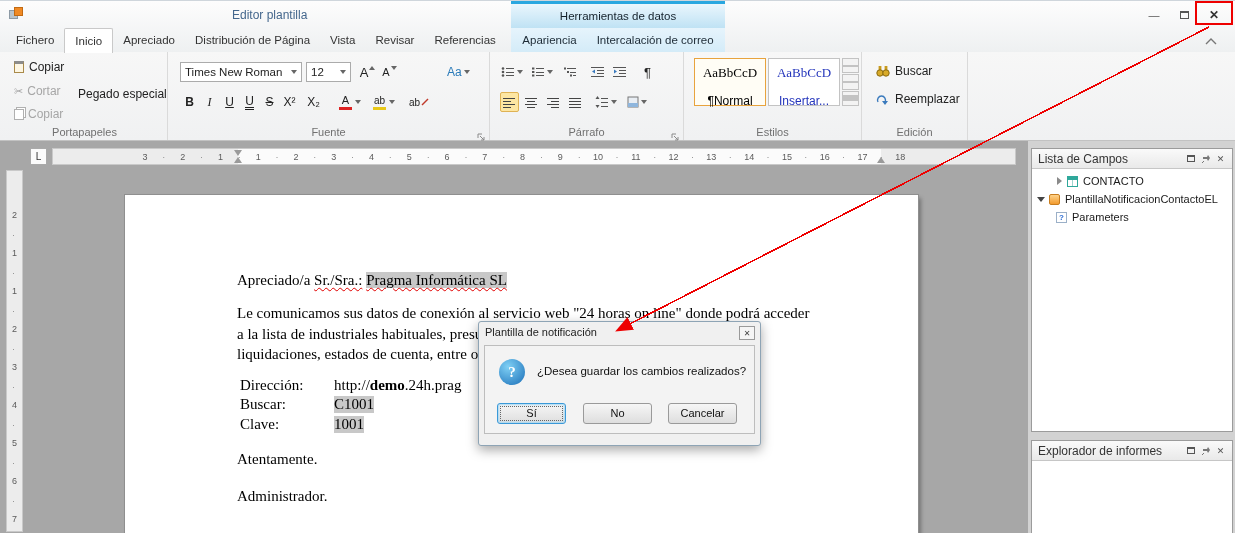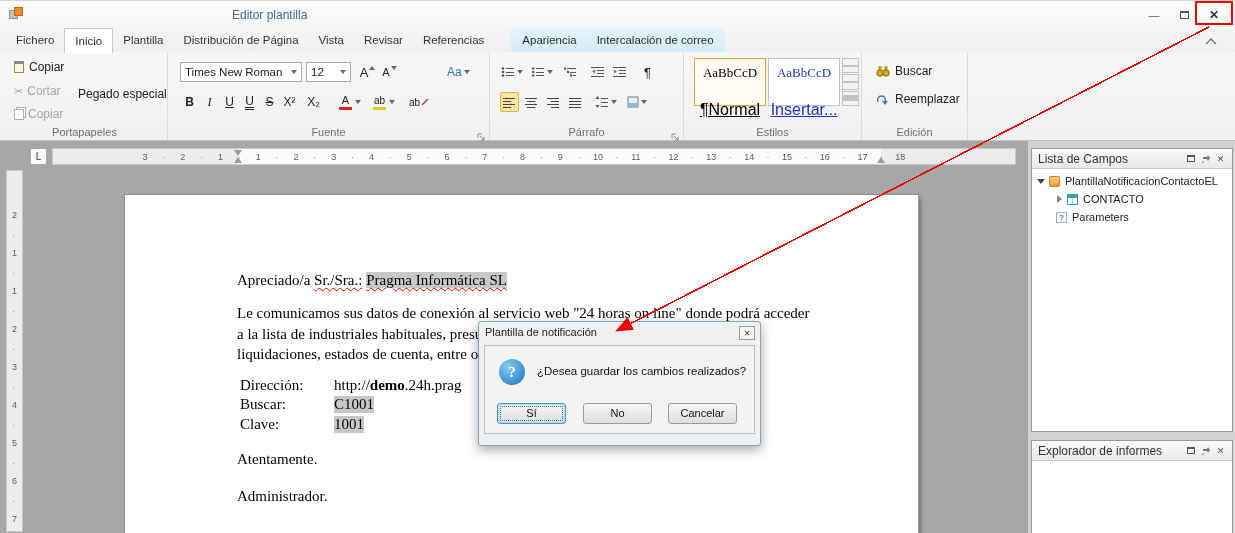--- a/index.html
+++ b/index.html
@@ -52,21 +52,21 @@
   .b-dunder { border-bottom:3px double #222; line-height:12px; height:15px; }
   .b-strike { text-decoration:line-through; }
   .color-bar { display:block; width:13px; height:3px; margin-top:1px; }
   .stack { display:inline-flex; flex-direction:column; align-items:center; justify-content:center; height:20px; }
   
   .style-box { position:absolute; width:72px; height:48px; background:#fff; border:1px solid #c3c3c3;
     text-align:center; padding-top:6px; }
   .style-box.sel { border:1px solid #e8a33d; background:#fffdf5; }
   .style-prev { font-family:"Liberation Serif",serif; font-size:13px; color:#000; }
   .style-prev.blue, .style-name.blue { color:#2233bb; }
-  .style-name { font-size:16px; margin-top:20px; color:#000;text-decoration:underline; }
+  .style-name { font-size:12px; margin-top:13px; color:#000; }
   .gal-arrows { position:absolute; left:842px; top:6px; width:17px; height:48px; display:flex; flex-direction:column; gap:1px; }
   .gal-arrows span { flex:1; background:#f3f3f3; border:1px solid #c3c3c3; display:flex; align-items:center; justify-content:center; }
   .tri-u { width:0; height:0; border-left:3px solid transparent; border-right:3px solid transparent; border-bottom:4px solid #666; }
   
   .canvas { position:absolute; left:0; top:141px; width:1028px; height:392px; background:#a7a7a7; }
   .tabsel { position:absolute; left:30px; top:7px; width:17px; height:17px; background:#fbfbfb;
     border:1px solid #a9a9a9; font-size:10px; color:#333; display:flex; align-items:center; justify-content:center; }
   .hruler { position:absolute; left:52px; top:7px; width:964px; height:17px; background:#ececec; border:1px solid #c9c9c9; }
   .hruler .textband { position:absolute; left:185px; top:0; width:643px; height:15px; background:#fbfbfb; }
   .hnums { position:absolute; left:73px; top:0; width:793px; height:15px; display:flex; }
@@ -134,37 +134,38 @@
 </style>
 </head>
 <body>
 
 <div class="header">
   <span class="app-icon">
       <span class="sq1"></span>
       <span class="sq2"></span>
     </span>
   <span class="win-title">Editor plantilla</span>
+  <div class="ctx-header">Herramientas de datos</div>
 
   <div class="win-controls">
     <span class="wbtn">
         <span>—</span>
       </span>
     <span class="wbtn">
         <span class="maxbox"></span>
       </span>
     <span class="wbtn close-btn">
         <span>✕</span>
       </span>
   </div>
 
   <div class="tabrow">
     <span class="tab">Fichero</span>
     <span class="tab active">Inicio</span>
-    <span class="tab">Plantilla</span>
+    <span class="tab">Apreciado</span>
     <span class="tab">Distribución de Página</span>
     <span class="tab">Vista</span>
     <span class="tab">Revisar</span>
     <span class="tab">Referencias</span>
   </div>
   <div class="ctx-tabzone">
     <span class="ctx-tab">Apariencia</span>
     <span class="ctx-tab">Intercalación de correo</span>
   </div>
   <span class="collapse-btn">
@@ -545,29 +546,29 @@
         <svg width="10" height="10">
           <path d="M2 3 h4 l1 -2 2 3 -2 3 -1 -2 H2 z" fill="#777"></path>
           <line x1="1" y1="9" x2="3" y2="7" stroke="#777"></line>
         </svg>
       </span>
     <span class="phbtn">
         <span>✕</span>
       </span>
   </div>
   <div class="panel-body" style="height:262px;padding-top:3px;">
+    <div class="tree-row" style="padding-left:24px;">
+      <span class="tri-col"></span>
+      <span class="ticon icon-table"></span>
+      <span>CONTACTO</span>
+    </div>
     <div class="tree-row" style="padding-left:5px;">
       <span class="tri-exp"></span>
       <span class="ticon icon-db"></span>
       <span>PlantillaNotificacionContactoEL</span>
-    </div>
-    <div class="tree-row" style="padding-left:24px;">
-      <span class="tri-col"></span>
-      <span class="ticon icon-table"></span>
-      <span>CONTACTO</span>
     </div>
     <div class="tree-row" style="padding-left:24px;">
       <span class="ticon icon-q">
           <span>?</span>
         </span>
       <span>Parameters</span>
     </div>
   </div>
 </div>
 

